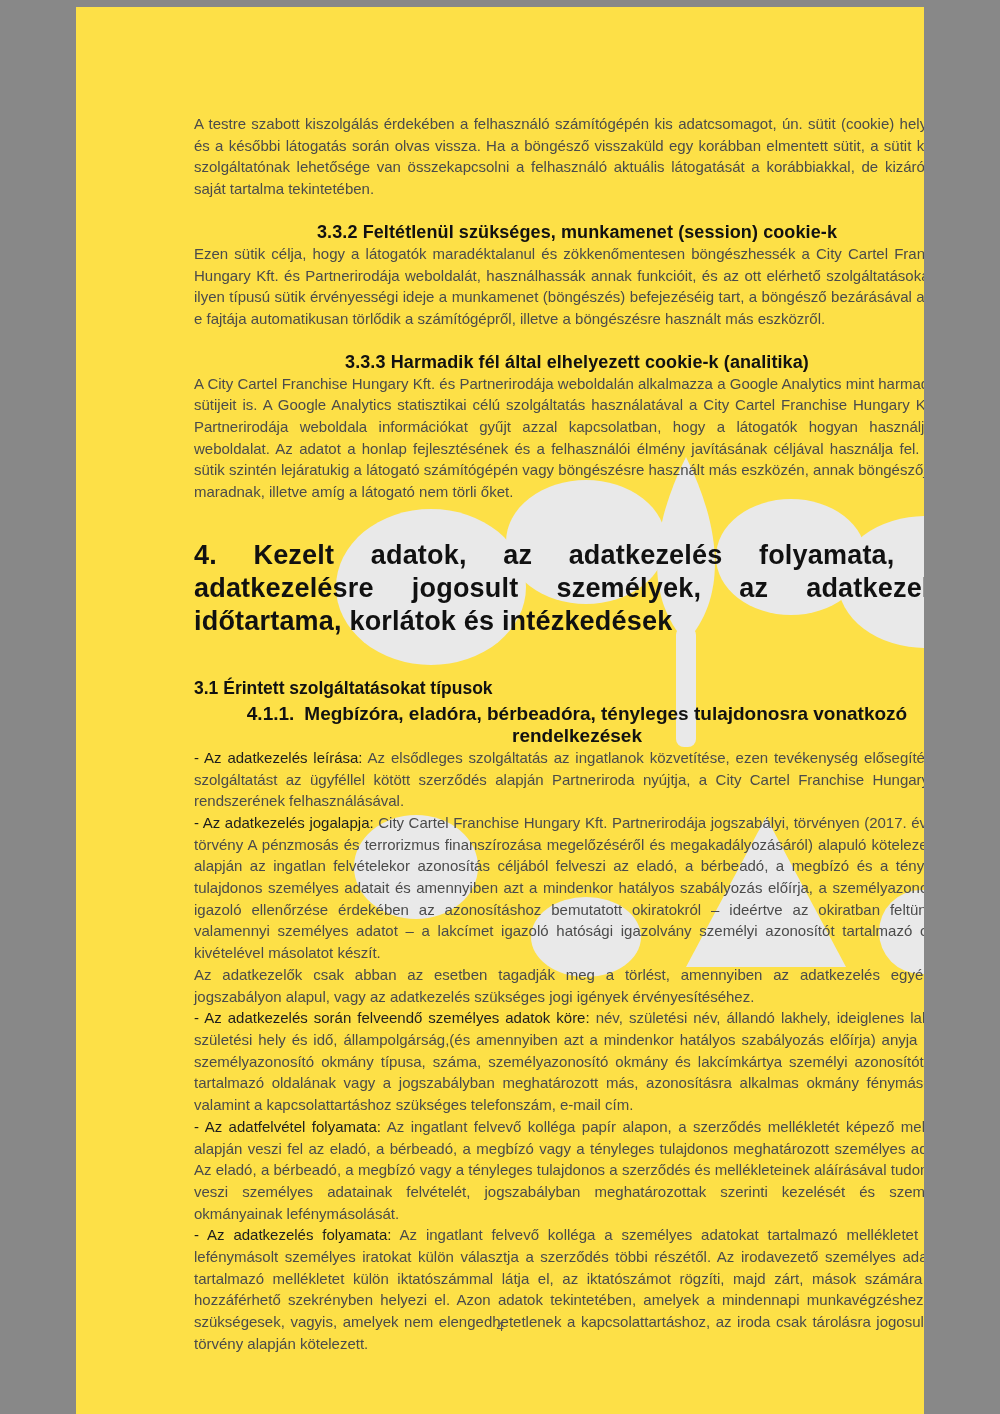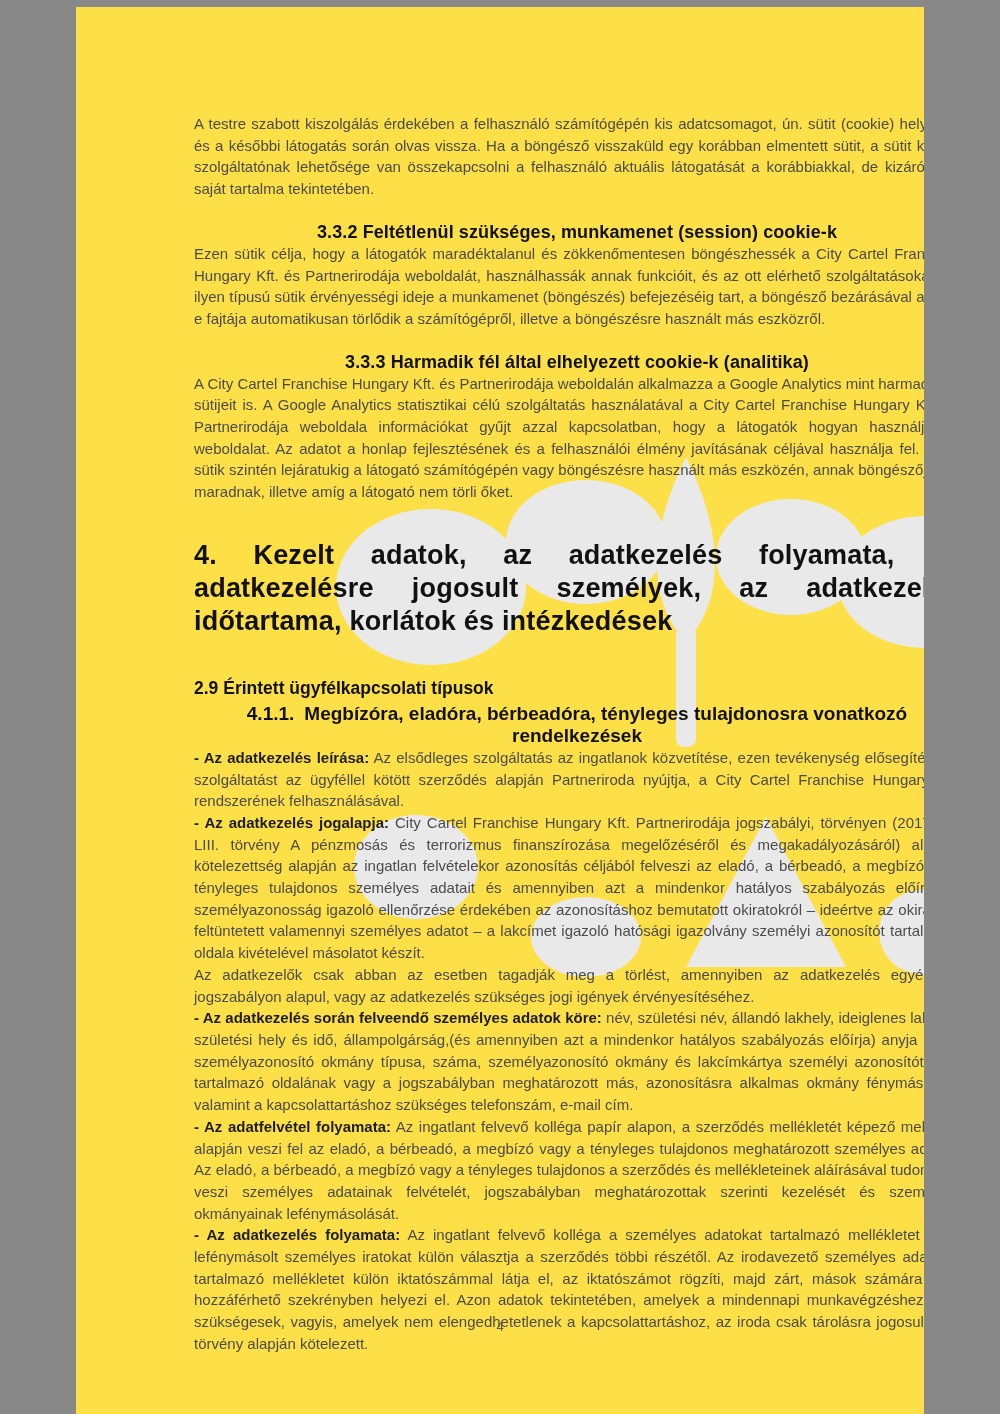--- a/index.html
+++ b/index.html
@@ -26,21 +26,21 @@
     left: 118px;
     width: 766px;
     top: 106px;
     z-index: 1;
     color: #4b4b4b;
     font-size: 15px;
     line-height: 21.7px;
     text-align: justify;
   }
   .body-p { margin: 0; }
-  .body-p strong, .lead { font-weight: bold; color: #1d1d1d; }
+  .body-p strong, .lead { font-weight: normal; color: #1d1d1d; }
   .h-small {
     margin: 21px 0 0 0;
     font-size: 18px;
     line-height: 22px;
     font-weight: bold;
     color: #111111;
     text-align: center;
     letter-spacing: 0.1px;
   }
   .h-big {
@@ -105,21 +105,21 @@
     <p class="body-p">A testre szabott kiszolgálás érdekében a felhasználó számítógépén kis adatcsomagot, ún. sütit (cookie) helyez el és a későbbi látogatás során olvas vissza. Ha a böngésző visszaküld egy korábban elmentett sütit, a sütit kezelő szolgáltatónak lehetősége van összekapcsolni a felhasználó aktuális látogatását a korábbiakkal, de kizárólag a saját tartalma tekintetében.</p>
 
     <h3 class="h-small">3.3.2 Feltétlenül szükséges, munkamenet (session) cookie-k</h3>
     <p class="body-p">Ezen sütik célja, hogy a látogatók maradéktalanul és zökkenőmentesen böngészhessék a City Cartel Franchise Hungary Kft. és Partnerirodája weboldalát, használhassák annak funkcióit, és az ott elérhető szolgáltatásokat. Az ilyen típusú sütik érvényességi ideje a munkamenet (böngészés) befejezéséig tart, a böngésző bezárásával a sütik e fajtája automatikusan törlődik a számítógépről, illetve a böngészésre használt más eszközről.</p>
 
     <h3 class="h-small">3.3.3 Harmadik fél által elhelyezett cookie-k (analitika)</h3>
     <p class="body-p">A City Cartel Franchise Hungary Kft. és Partnerirodája weboldalán alkalmazza a Google Analytics mint harmadik fél sütijeit is. A  Google Analytics statisztikai célú szolgáltatás használatával a City Cartel Franchise Hungary Kft. és Partnerirodája weboldala információkat gyűjt azzal kapcsolatban, hogy a látogatók hogyan használják a weboldalat. Az adatot a honlap fejlesztésének és a felhasználói élmény javításának céljával használja fel. Ezen sütik szintén lejáratukig a látogató számítógépén vagy böngészésre használt más eszközén, annak böngészőjében maradnak, illetve amíg a látogató nem törli őket.</p>
 
     <h1 class="h-big">4. Kezelt adatok, az adatkezelés folyamata, az adatkezelésre jogosult személyek, az adatkezelés időtartama, korlátok és intézkedések</h1>
 
-    <h2 class="h-mid"><span class="sub-num">2.9</span> <span>Érintett ügyfélkapcsolati típusok</span></h2>
+    <h2 class="h-mid"><span class="sub-num">3.1</span> <span>Érintett szolgáltatásokat típusok</span></h2>
 
     <h3 class="h-sub"><span class="sub-num">4.1.1.</span><span>Megbízóra, eladóra, bérbeadóra, tényleges tulajdonosra vonatkozó rendelkezések</span></h3>
 
     <div>
         <p class="body-p"><strong>- Az adatkezelés leírása:</strong> Az elsődleges szolgáltatás az ingatlanok közvetítése, ezen tevékenység elősegítése. A szolgáltatást az ügyféllel kötött szerződés alapján Partneriroda nyújtja, a City Cartel Franchise Hungary Kft. rendszerének felhasználásával.</p>
         <p class="body-p"><strong>- Az adatkezelés jogalapja:</strong> City Cartel Franchise Hungary Kft. Partnerirodája jogszabályi, törvényen (2017. évi LIII. törvény A pénzmosás és terrorizmus finanszírozása megelőzéséről és megakadályozásáról) alapuló kötelezettség alapján az ingatlan felvételekor azonosítás céljából felveszi az eladó, a bérbeadó, a megbízó és a tényleges tulajdonos személyes adatait és amennyiben azt a mindenkor hatályos szabályozás előírja, a személyazonosság igazoló ellenőrzése érdekében az azonosításhoz bemutatott okiratokról – ideértve az okiratban feltüntetett valamennyi személyes adatot – a lakcímet igazoló hatósági igazolvány személyi azonosítót tartalmazó oldala kivételével másolatot készít.</p>
         <p class="body-p">Az adatkezelők csak abban az esetben tagadják meg a törlést, amennyiben az adatkezelés egyébként jogszabályon alapul, vagy az adatkezelés szükséges jogi igények érvényesítéséhez.</p>
         <p class="body-p"><strong>- Az adatkezelés során felveendő személyes adatok köre:</strong> név, születési név, állandó lakhely, ideiglenes lakhely, születési hely és idő, állampolgárság,(és amennyiben azt a mindenkor hatályos szabályozás előírja) anyja neve, személyazonosító okmány típusa, száma, személyazonosító okmány és lakcímkártya személyi azonosítót nem tartalmazó oldalának vagy a jogszabályban meghatározott más, azonosításra alkalmas okmány fénymásolata, valamint a kapcsolattartáshoz szükséges telefonszám, e-mail cím.</p>
         <p class="body-p"><strong>- Az adatfelvétel folyamata:</strong> Az ingatlant felvevő kolléga papír alapon, a szerződés mellékletét képező melléklet alapján veszi fel az eladó, a bérbeadó, a megbízó vagy a tényleges tulajdonos meghatározott személyes adatait. Az eladó, a bérbeadó, a megbízó vagy a tényleges tulajdonos a szerződés és mellékleteinek aláírásával tudomásul veszi személyes adatainak felvételét, jogszabályban meghatározottak szerinti kezelését és személyes okmányainak lefénymásolását.</p>
         <p class="body-p"><strong>- Az adatkezelés folyamata:</strong> Az ingatlant felvevő kolléga a személyes adatokat tartalmazó mellékletet és a lefénymásolt személyes iratokat külön választja a szerződés többi részétől. Az irodavezető személyes adatokat tartalmazó mellékletet külön iktatószámmal látja el, az iktatószámot rögzíti, majd zárt, mások számára nem hozzáférhető szekrényben helyezi el.  Azon adatok tekintetében, amelyek a mindennapi munkavégzéshez nem szükségesek, vagyis, amelyek nem elengedhetetlenek a kapcsolattartáshoz, az iroda csak tárolásra jogosult - és törvény alapján kötelezett.</p>

